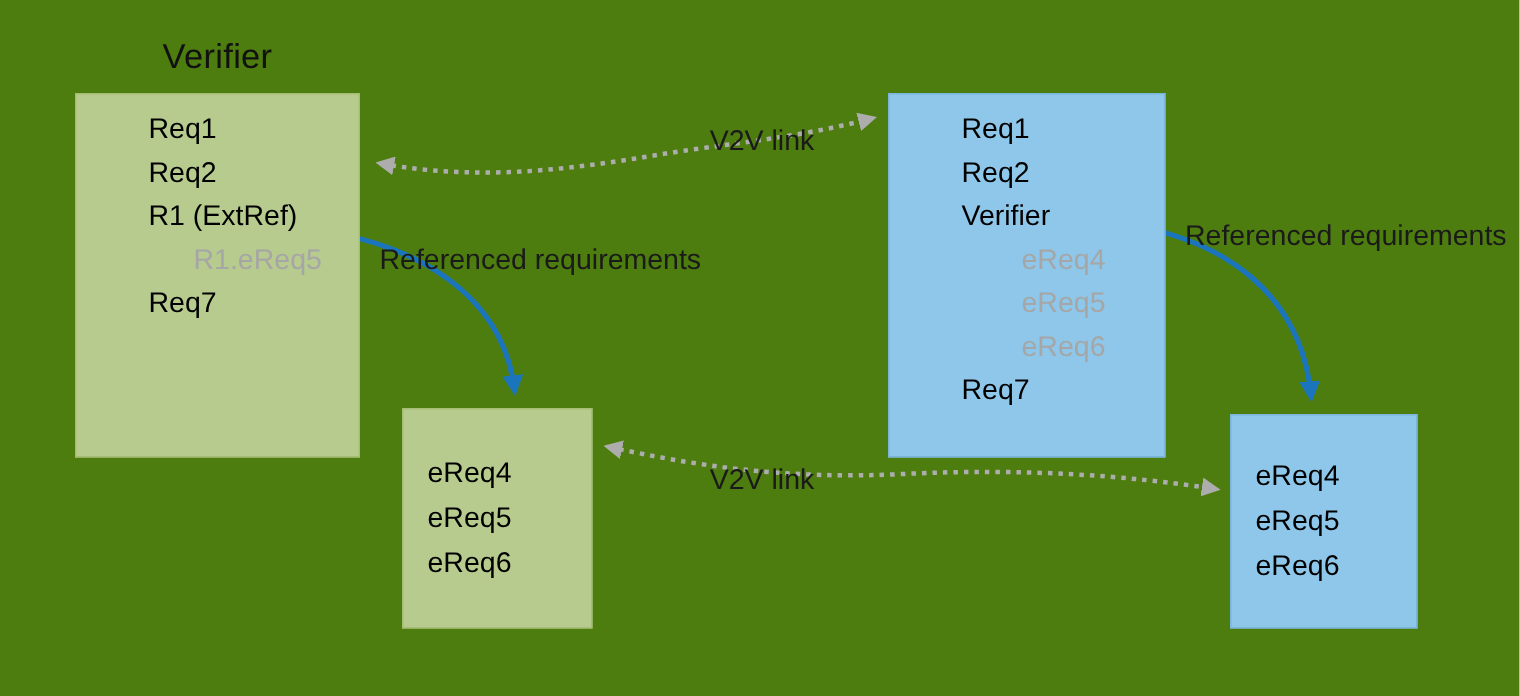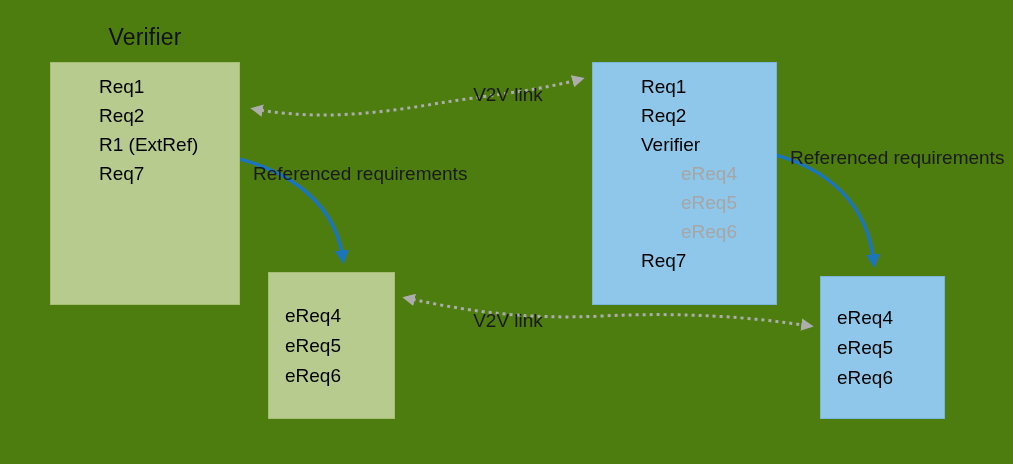--- a/index.html
+++ b/index.html
@@ -128,20 +128,21 @@
 
     <path class="solid-arrow" d="M737,148 C818,156 868,198 874,264" marker-end="url(#arrowBlue)"></path>
   </svg>
 
   <div class="diagram-title title-verifier">Verifier</div>
 
   <div class="box green main-box verifier-main">
     <div class="item">Req1</div>
     <div class="item">Req2</div>
     <div class="item">R1 (ExtRef)</div>
+    <div class="item ghost">R1.eReq5</div>
     <div class="item">Req7</div>
   </div>
 
   <div class="box blue main-box vmanager-main">
     <div class="item">Req1</div>
     <div class="item">Req2</div>
     <div class="item">Verifier</div>
     <div class="item ghost">eReq4</div>
     <div class="item ghost">eReq5</div>
     <div class="item ghost">eReq6</div>

